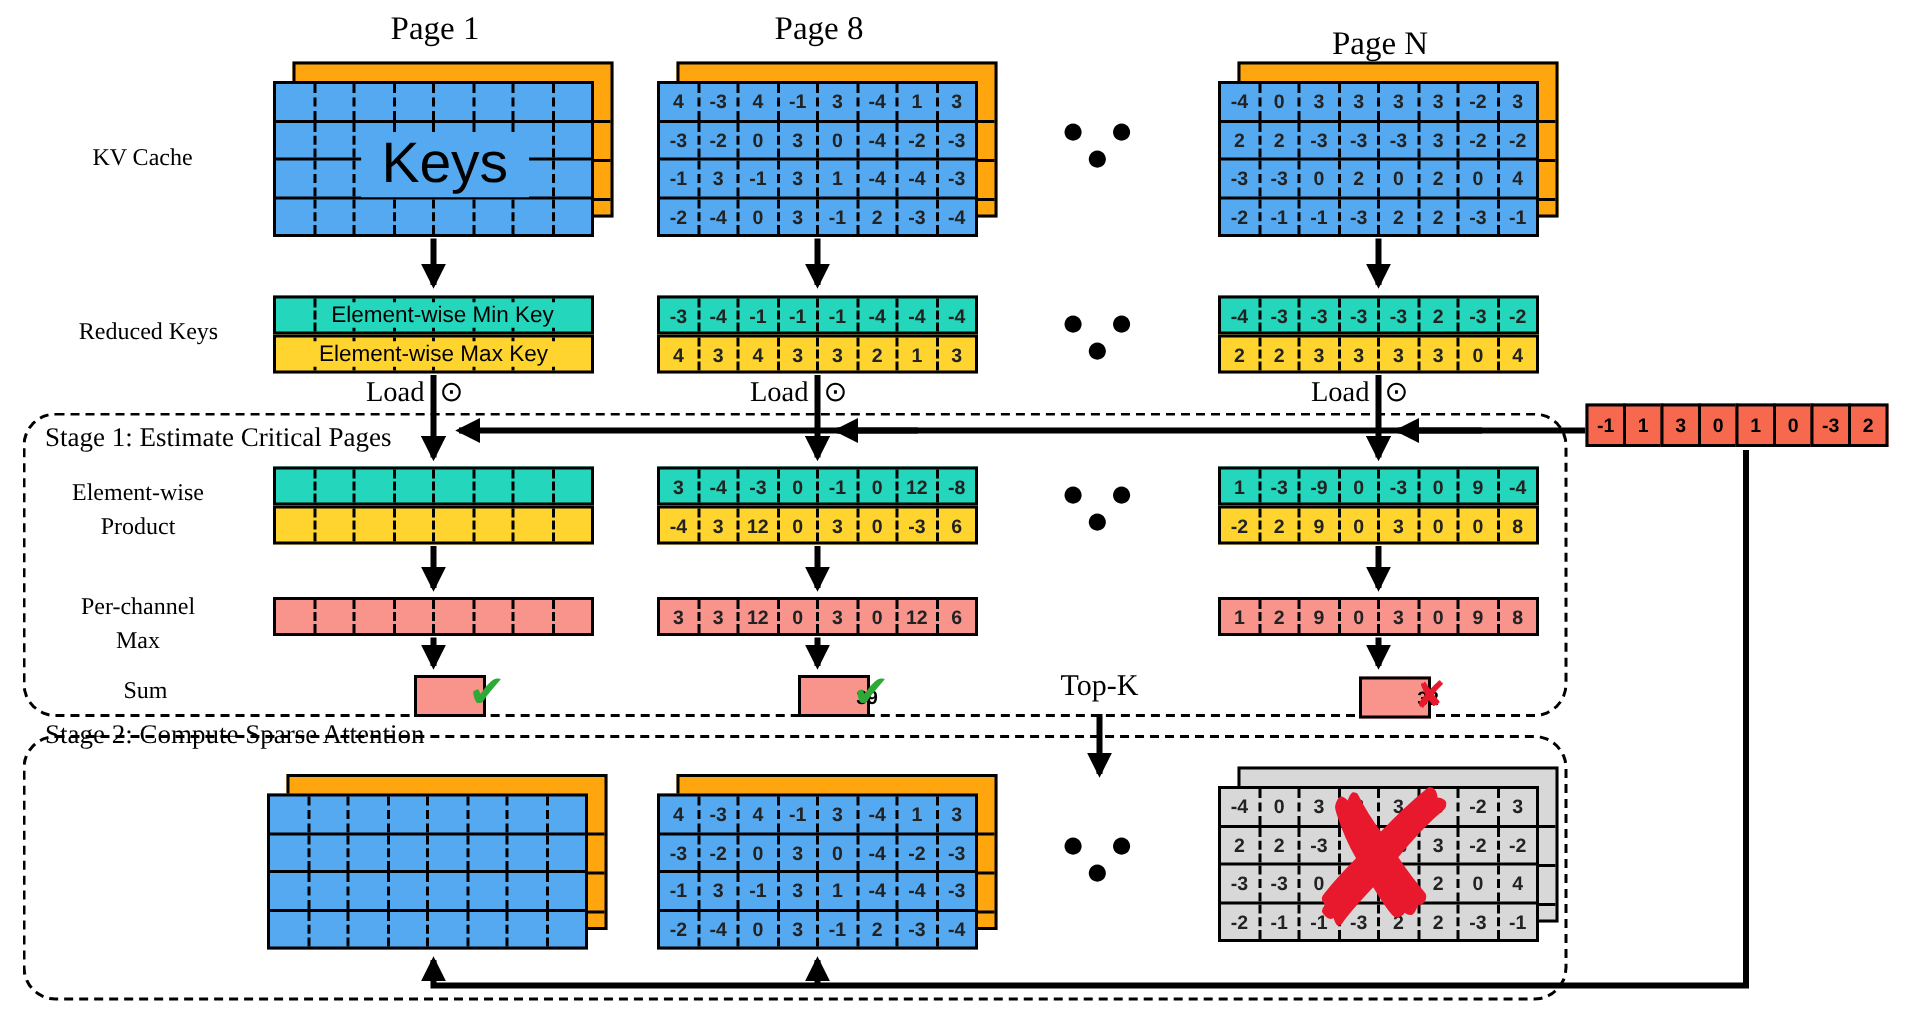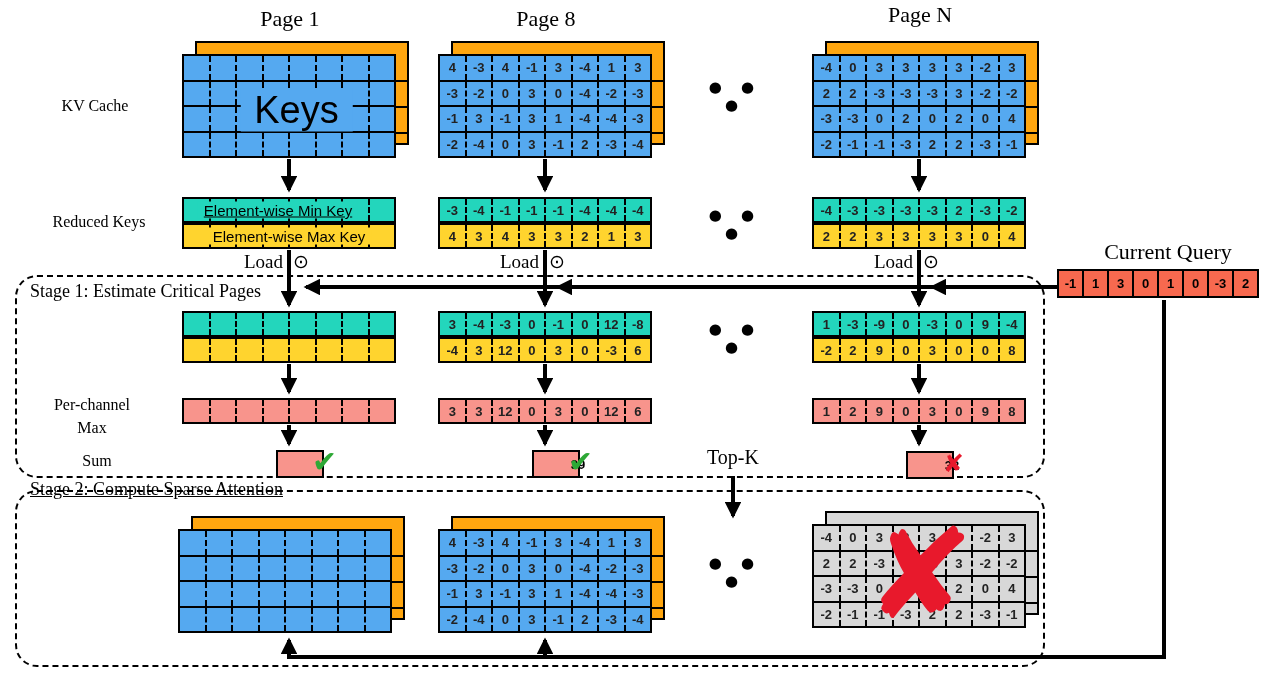--- a/index.html
+++ b/index.html
@@ -99,21 +99,21 @@
       <path d="M988 287 H932" marker-end="url(#ah)"></path>
     </g>
     <g>
       <path d="M1164 300 V657 H289 V640" marker-end="url(#ah)"></path>
       <path d="M545 657 V640" marker-end="url(#ah)"></path>
     </g>
   </svg>
 
   <div class="abs pageheader center" style="left:182px;top:4px;width:216px;height:30px;">Page 1</div>
   <div class="abs pageheader center" style="left:438px;top:4px;width:216px;height:30px;">Page 8</div>
-  <div class="abs pageheader center" style="left:812px;top:0;width:216px;height:30px;text-align:center;">Page N</div>
+  <div class="abs pageheader center" style="left:812px;top:14px;width:216px;height:30px;text-align:center;">Page N</div>
 
   <div class="abs rowlabel center" style="left:20px;top:92px;width:150px;height:26px;">KV Cache</div>
   <div class="abs rowlabel center" style="left:14px;top:208px;width:170px;height:26px;">Reduced Keys</div>
 
   <div class="stack" style="left:182px;top:41px;width:229px;height:119px;">
     <div class="sheet" style="left:13px;top:0;width:214px;height:104px;"></div>
     <div class="mat bg-blue abs" style="left:0;top:13px;width:214px;height:104px;">
         <div class="mrow">
           <span class="cell"></span>
           <span class="cell"></span>
@@ -253,21 +253,21 @@
   <div class="abs vec bg-teal" style="left:182px;top:197px;width:214px;height:26px;">
       <span class="cell"></span>
       <span class="cell"></span>
       <span class="cell"></span>
       <span class="cell"></span>
       <span class="cell"></span>
       <span class="cell"></span>
       <span class="cell"></span>
       <span class="cell"></span>
     </div>
-  <div class="overlay ov-teal" style="left:278px;top:210px;text-decoration:underline;">Element-wise Min Key</div>
+  <div class="overlay ov-teal" style="left:295px;top:210px;">Element-wise Min Key</div>
   <div class="abs vec bg-yellow" style="left:182px;top:223px;width:214px;height:26px;">
       <span class="cell"></span>
       <span class="cell"></span>
       <span class="cell"></span>
       <span class="cell"></span>
       <span class="cell"></span>
       <span class="cell"></span>
       <span class="cell"></span>
       <span class="cell"></span>
     </div>
@@ -318,20 +318,24 @@
   <div class="abs loadlabel" style="left:219px;top:251px;width:64px;">Load</div>
   <div class="abs odot" style="left:293px;top:250px;">⊙</div>
   <div class="abs loadlabel" style="left:475px;top:251px;width:64px;">Load</div>
   <div class="abs odot" style="left:549px;top:250px;">⊙</div>
   <div class="abs loadlabel" style="left:849px;top:251px;width:64px;">Load</div>
   <div class="abs odot" style="left:923px;top:250px;">⊙</div>
 
   <div class="abs dashbox" style="left:15px;top:275px;width:1030px;height:203px;"></div>
   <div class="abs stagelabel" style="left:30px;top:281px;">Stage 1: Estimate Critical Pages</div>
 
+  <div class="abs rowlabel center" style="left:12px;top:316px;width:160px;height:48px;flex-direction:column;">
+    <span>Element-wise</span>
+    <span>Product</span>
+  </div>
 
   <div class="abs vec bg-teal" style="left:182px;top:311px;width:214px;height:26px;">
       <span class="cell"></span>
       <span class="cell"></span>
       <span class="cell"></span>
       <span class="cell"></span>
       <span class="cell"></span>
       <span class="cell"></span>
       <span class="cell"></span>
       <span class="cell"></span>
@@ -427,21 +431,21 @@
   <div class="abs sumbox center" style="left:276px;top:450px;width:28px;height:28px;"></div>
   <div class="abs resmark res-green" style="left:312px;top:444px;">✔</div>
   <div class="abs sumbox center" style="left:532px;top:450px;width:28px;height:28px;">39</div>
   <div class="abs resmark res-green" style="left:568px;top:444px;">✔</div>
   <div class="abs sumbox center" style="left:906px;top:451px;width:28px;height:28px;">32</div>
   <div class="abs resmark res-red" style="left:943px;top:449px;">✘</div>
 
   <div class="abs rowlabel center" style="left:693px;top:444px;width:80px;height:26px;font-size:20px;">Top-K</div>
 
   <div class="abs dashbox" style="left:15px;top:490px;width:1030px;height:177px;"></div>
-  <div class="abs stagelabel" style="left:30px;top:479px;text-decoration:underline;">Stage 2: Compute Sparse Attention</div>
+  <div class="abs stagelabel" style="left:30px;top:479px;">Stage 2: Compute Sparse Attention</div>
 
   <div class="stack" style="left:178px;top:516px;width:229px;height:119px;">
     <div class="sheet" style="left:13px;top:0;width:214px;height:104px;"></div>
     <div class="mat bg-blue abs" style="left:0;top:13px;width:214px;height:104px;">
         <div class="mrow">
           <span class="cell"></span>
           <span class="cell"></span>
           <span class="cell"></span>
           <span class="cell"></span>
           <span class="cell"></span>
@@ -573,21 +577,20 @@
         </div>
       </div>
   </div>
   <div class="abs bigx center" style="left:850px;top:504px;width:140px;height:140px;">✘</div>
 
   <div class="abs dots center" style="left:695px;top:84px;width:80px;height:24px;">● ● ●</div>
   <div class="abs dots center" style="left:695px;top:212px;width:80px;height:24px;">● ● ●</div>
   <div class="abs dots center" style="left:695px;top:326px;width:80px;height:24px;">● ● ●</div>
   <div class="abs dots center" style="left:695px;top:560px;width:80px;height:24px;">● ● ●</div>
 
-  <div class="abs center" style="left:1056px;top:238px;width:224px;height:28px;font-size:22px;">Current Query</div>
   <div class="abs" id="queryvec" style="left:1057px;top:269px;">
       <span class="qcell">-1</span>
       <span class="qcell">1</span>
       <span class="qcell">3</span>
       <span class="qcell">0</span>
       <span class="qcell">1</span>
       <span class="qcell">0</span>
       <span class="qcell">-3</span>
       <span class="qcell">2</span>
     </div>

